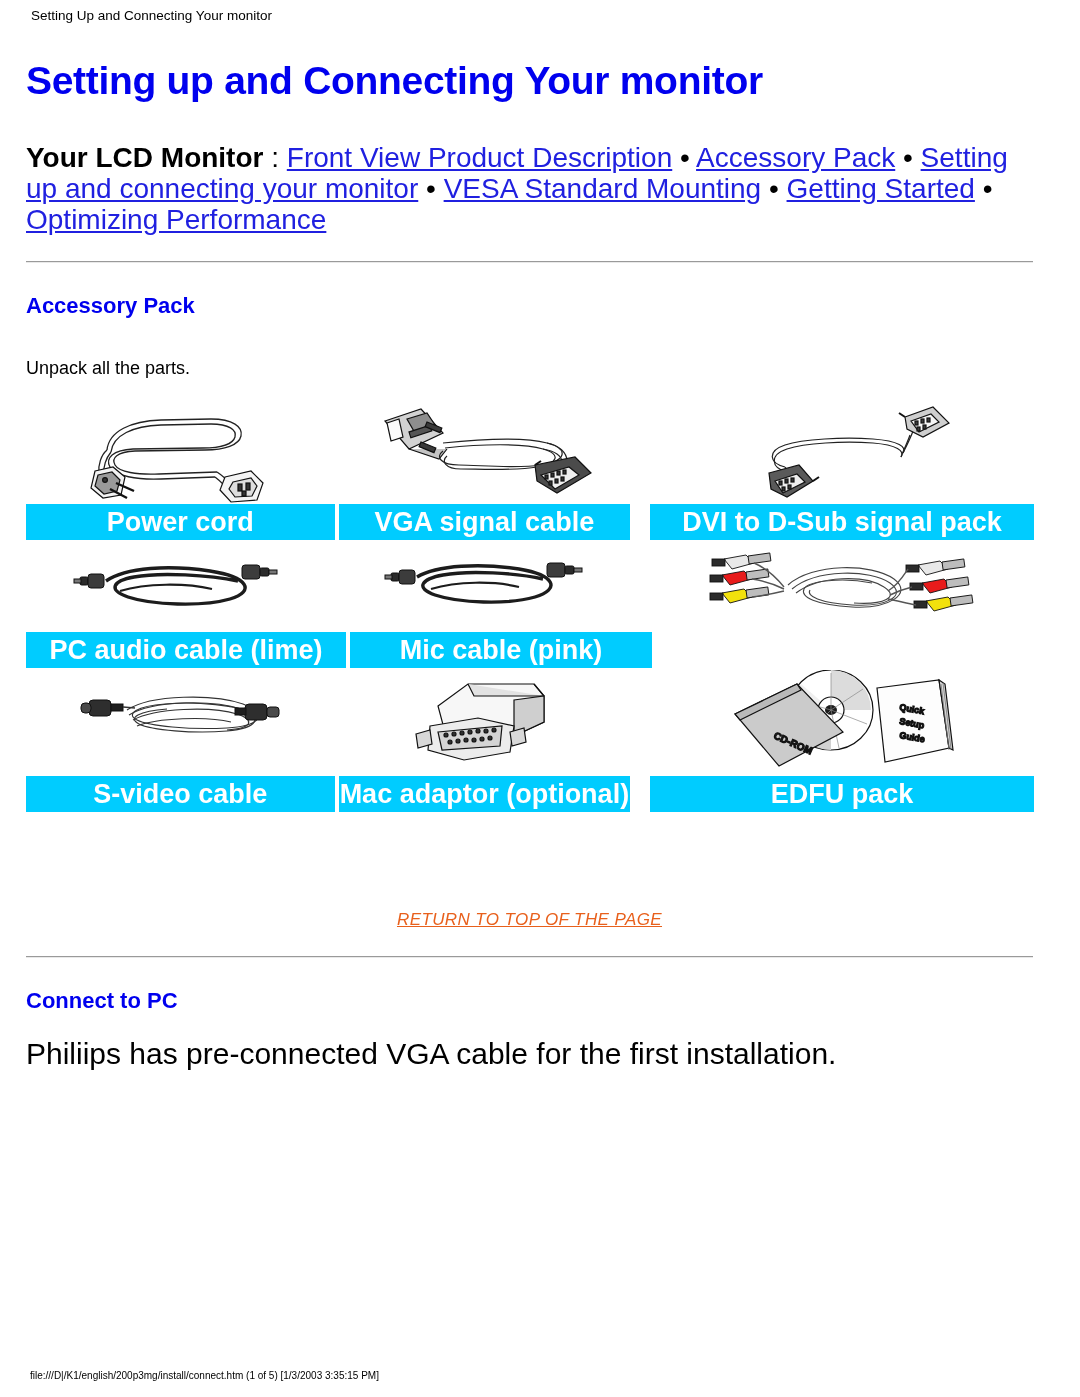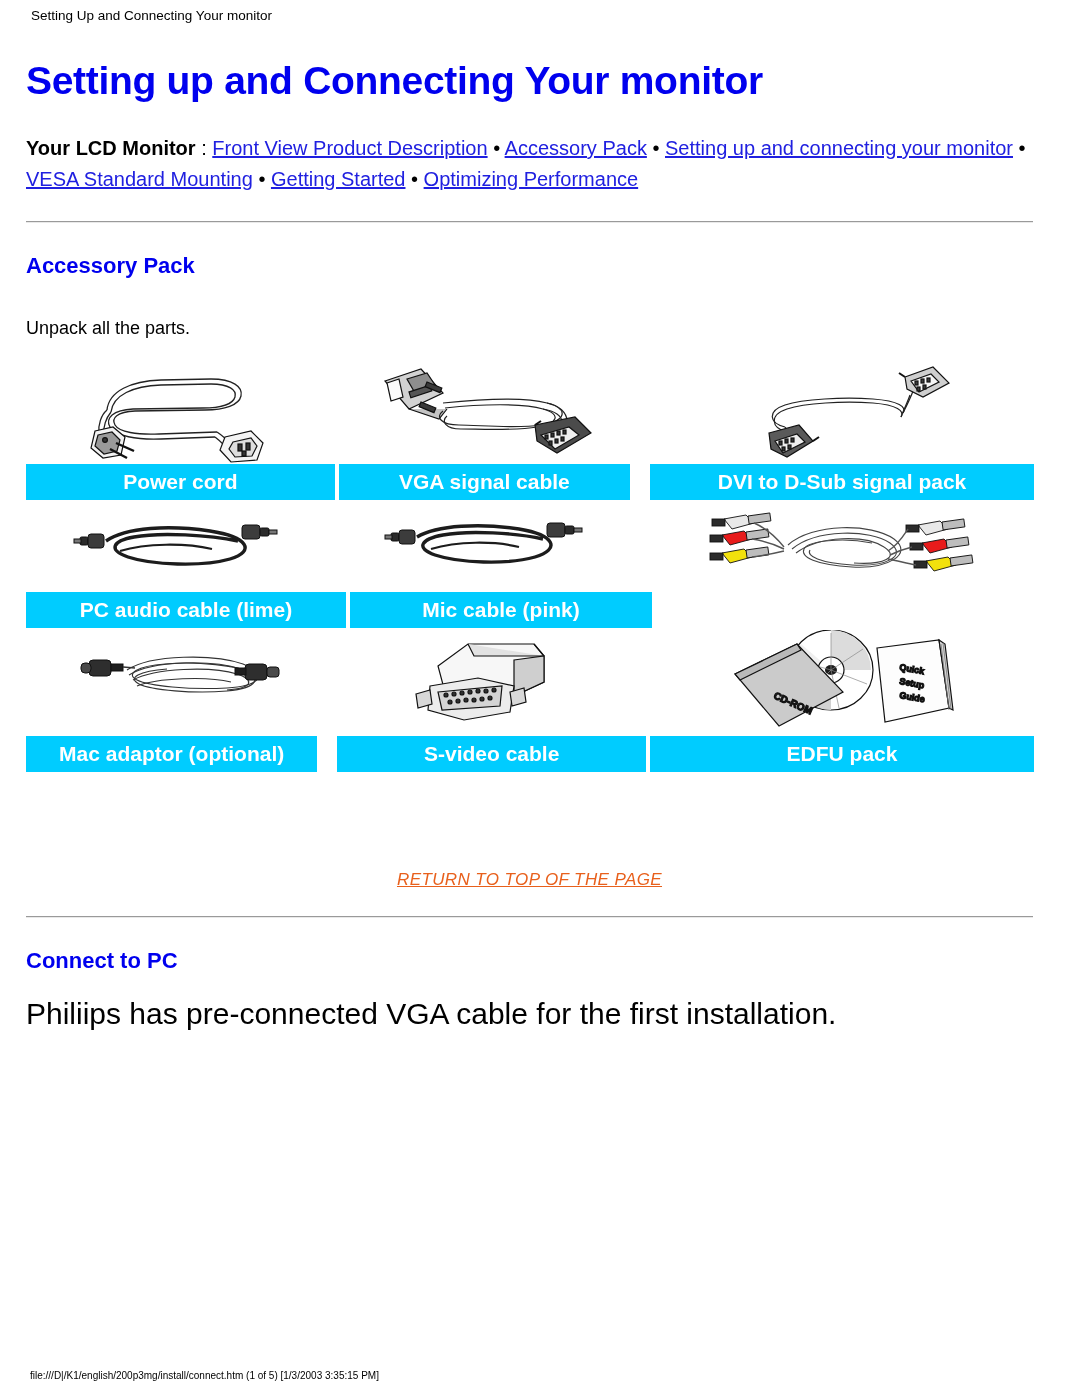--- a/index.html
+++ b/index.html
@@ -39,22 +39,22 @@
   h1.doc-title {
     margin: 0 0 0 0;
     font-size: 39px;
     line-height: 50px;
     font-weight: bold;
     color: #0000ee;
     letter-spacing: -0.3px;
   }
 
   .nav-line {
-    margin-top: 27px;
-    font-size: 20px;
+    margin-top: 36px;
+    font-size: 28px;
     line-height: 31px;
     color: #000;
   }
   .nav-line .lead {
     font-weight: bold;
     color: #000;
   }
   .nav-line a {
     color: #2020e0;
     text-decoration: underline;
@@ -120,21 +120,21 @@
     align-items: center;
     justify-content: center;
   }
   .acc-img-cell.short { height: 92px; }
   .acc-img-cell.tall  { height: 108px; }
 
   .acc-label {
     background: #00ccff;
     color: #ffffff;
     font-weight: bold;
-    font-size: 21px;
+    font-size: 27px;
     line-height: 36px;
     height: 36px;
     text-align: center;
     overflow: hidden;
     white-space: nowrap;
   }
 
   
   .return-top {
     margin-top: 98px;
@@ -502,22 +502,22 @@
               <text x="172" y="40" transform="rotate(10 172 40)">Quick</text>
               <text x="172" y="54" transform="rotate(10 172 54)">Setup</text>
               <text x="172" y="68" transform="rotate(10 172 68)">Guide</text>
             </g>
           </g>
         </svg>
       </div>
     </div>
 
     <div class="acc-row">
+      <div class="acc-cell col-1 acc-label">S-video cable</div>
       <div class="acc-cell col-2 acc-label">Mac adaptor (optional)</div>
-      <div class="acc-cell col-1 acc-label">S-video cable</div>
       <div class="acc-cell col-3 acc-label">EDFU pack</div>
     </div>
 
   </div>
 
   <div class="return-top">
     <a href="#">RETURN TO TOP OF THE PAGE</a>
   </div>
 
   <hr class="rule">

